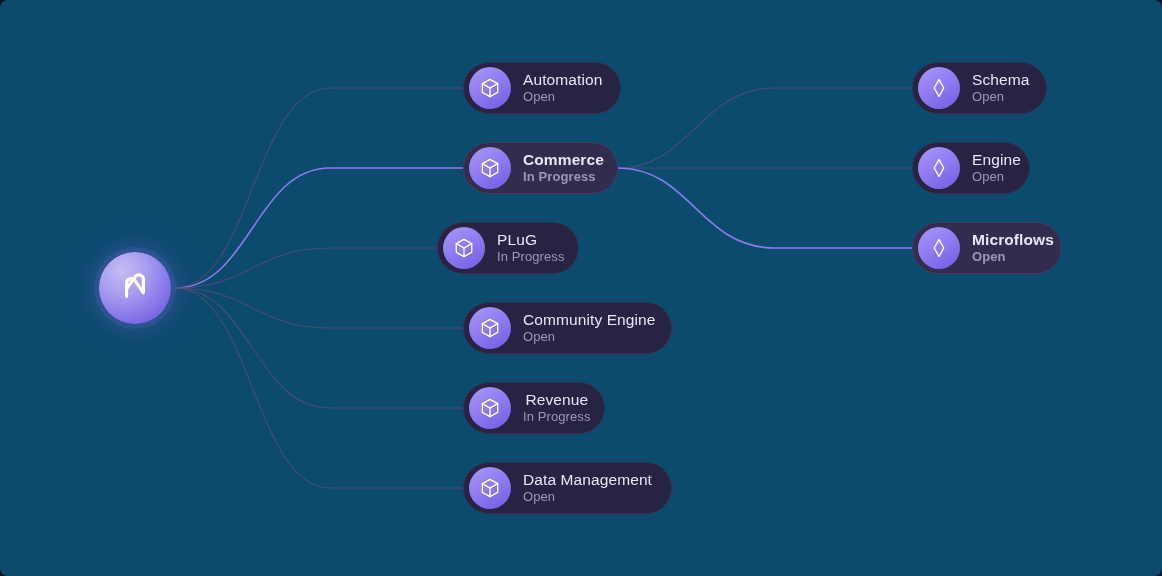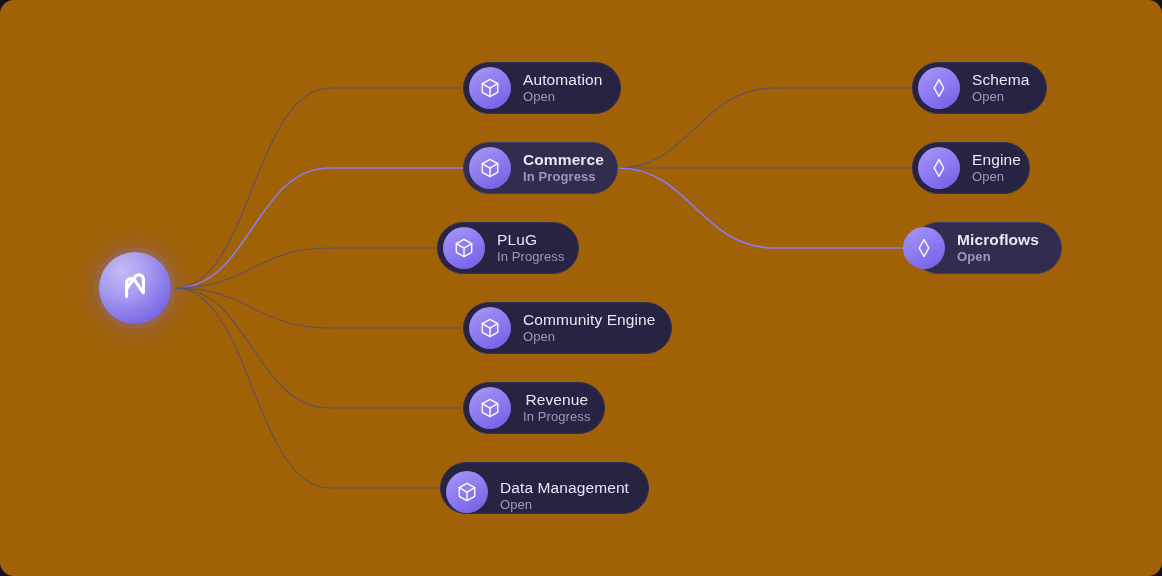--- a/index.html
+++ b/index.html
@@ -6,22 +6,22 @@
 
   html, body {
     background: #14121f;
     font-family: "Liberation Sans", sans-serif;
   }
 
   #canvas {
     position: relative;
     width: 1162px;
     height: 576px;
-    background: #a16207;
-    border-radius: 14px;
+    background: #0c4a6e;
+    border-radius: 8px;
     overflow: hidden;
   }
 
   
   #edges {
     position: absolute;
     inset: 0;
     width: 1162px;
     height: 576px;
     pointer-events: none;
@@ -157,21 +157,21 @@
             <path d="M12 2.6 20.4 7.3 v9.4 L12 21.4 3.6 16.7 V7.3Z"></path>
             <path d="M3.6 7.3 12 12.05 20.4 7.3"></path>
             <path d="M12 12.05 V21.4"></path>
           </svg>
         </div>
         <div class="node-text">
           <div class="node-title">Revenue</div>
           <div class="node-status">In Progress</div>
         </div>
       </div>
-      <div class="node" style="left: 440px; top: 462px; width: 209px; align-items: flex-end;">
+      <div class="node" style="left: 463px; top: 462px; width: 209px;">
         <div class="node-icon">
           <svg width="22" height="22" viewBox="0 0 24 24" fill="none" stroke="#ffffff" stroke-width="1.5" stroke-linecap="round" stroke-linejoin="round">
             <path d="M12 2.6 20.4 7.3 v9.4 L12 21.4 3.6 16.7 V7.3Z"></path>
             <path d="M3.6 7.3 12 12.05 20.4 7.3"></path>
             <path d="M12 12.05 V21.4"></path>
           </svg>
         </div>
         <div class="node-text">
           <div class="node-title">Data Management</div>
           <div class="node-status">Open</div>
@@ -192,21 +192,21 @@
         <div class="node-icon">
           <svg width="22" height="22" viewBox="0 0 24 24" fill="none" stroke="#ffffff" stroke-width="1.5" stroke-linejoin="round">
             <path d="M12 2.8 17.2 12 12 21.2 6.8 12Z"></path>
           </svg>
         </div>
         <div class="node-text">
           <div class="node-title">Engine</div>
           <div class="node-status">Open</div>
         </div>
       </div>
-      <div class="node is-active" style="left: 912px; top: 222px; width: 150px; justify-content: flex-end;">
+      <div class="node is-active" style="left: 912px; top: 222px; width: 150px;">
         <div class="node-icon">
           <svg width="22" height="22" viewBox="0 0 24 24" fill="none" stroke="#ffffff" stroke-width="1.5" stroke-linejoin="round">
             <path d="M12 2.8 17.2 12 12 21.2 6.8 12Z"></path>
           </svg>
         </div>
         <div class="node-text">
           <div class="node-title">Microflows</div>
           <div class="node-status">Open</div>
         </div>
       </div>

